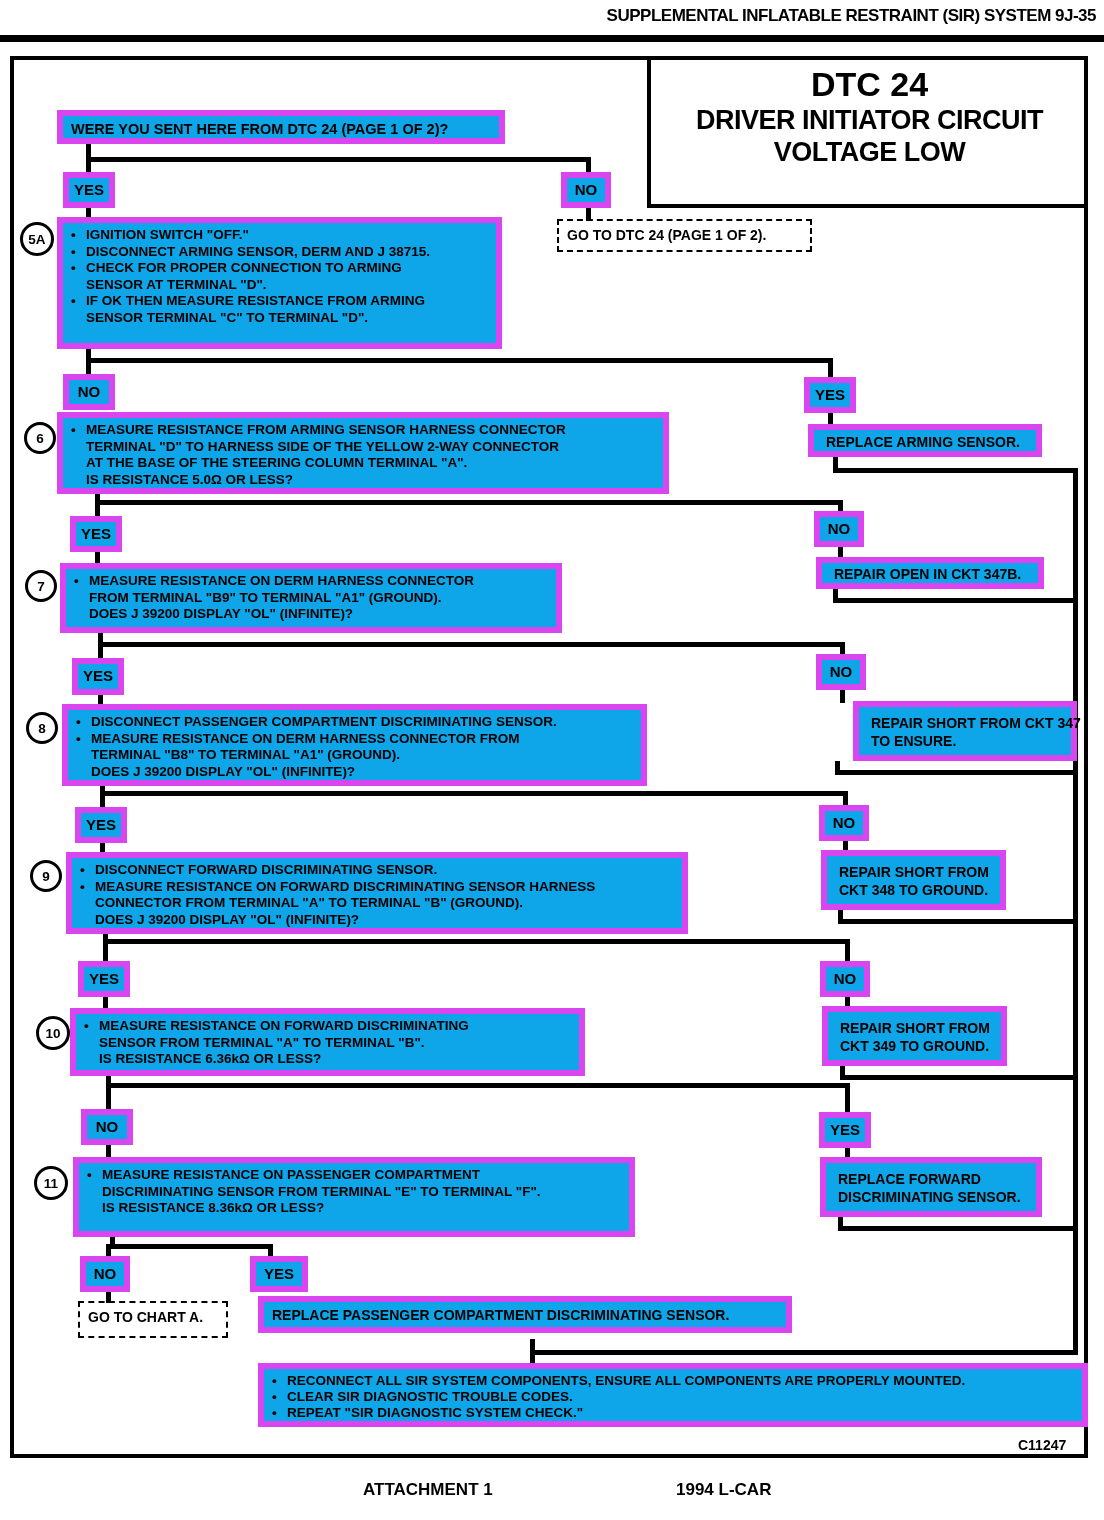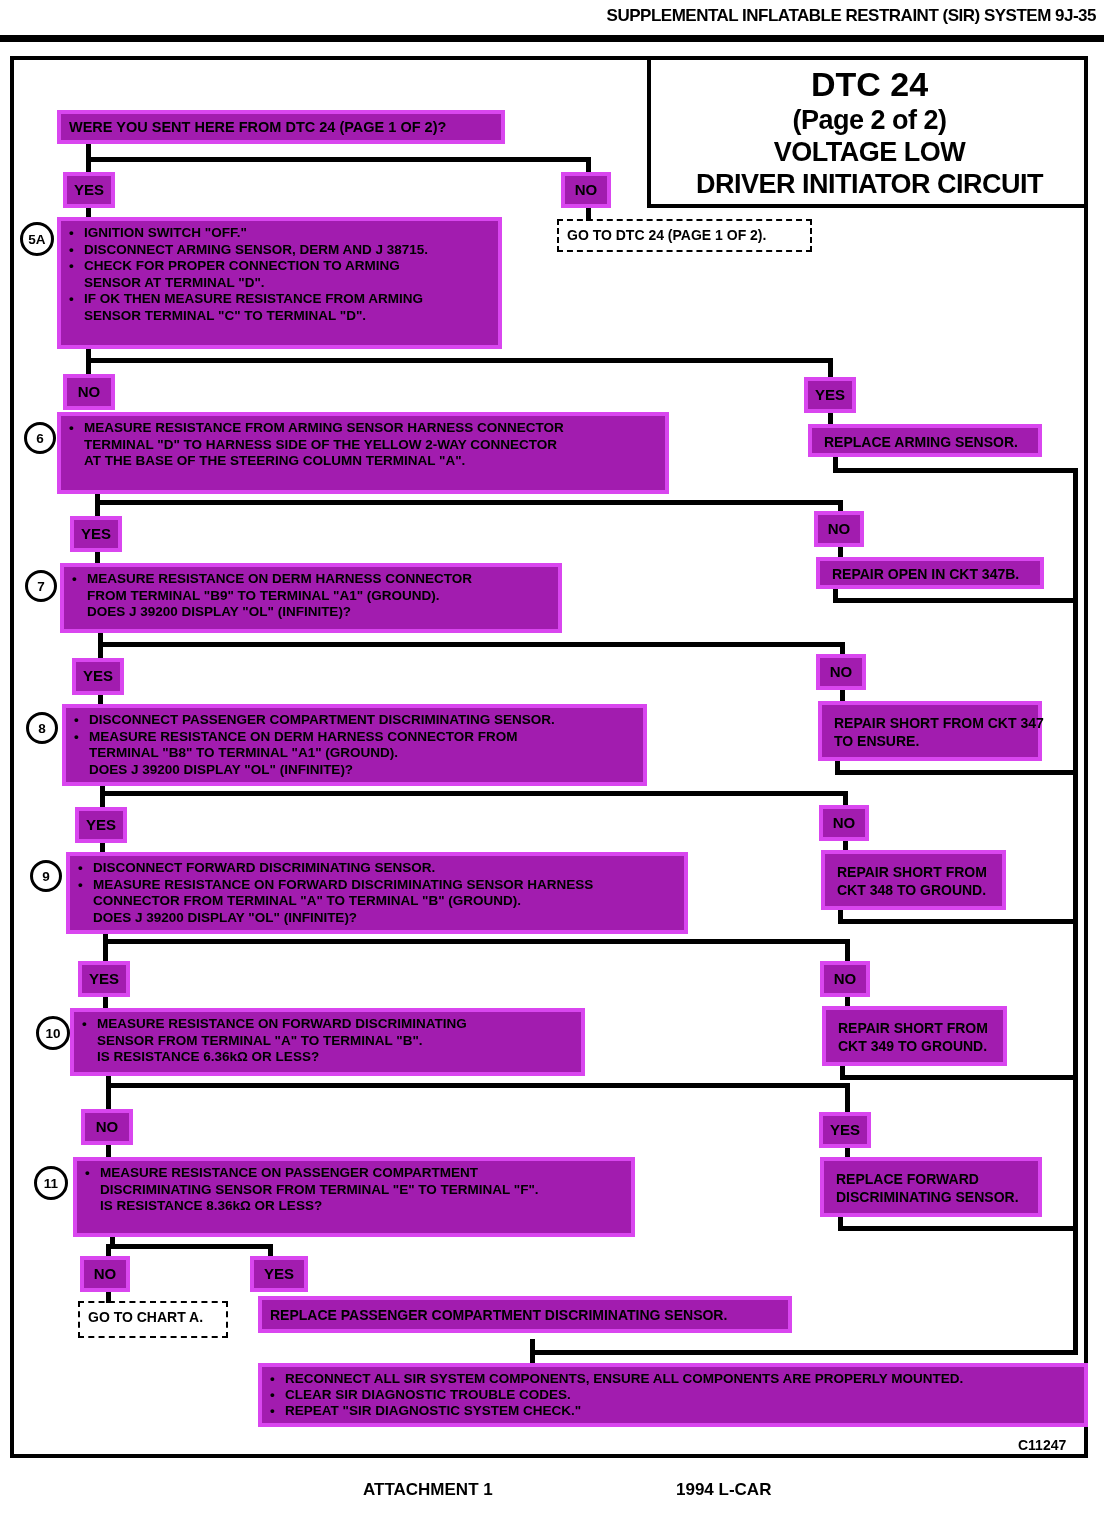--- a/index.html
+++ b/index.html
@@ -6,21 +6,21 @@
   #page{position:relative;width:1104px;height:1520px;background:#fff;overflow:hidden;
         font-family:"Liberation Sans",sans-serif;font-weight:bold;color:#000;}
   .hdr{position:absolute;top:6px;right:8px;font-size:17px;letter-spacing:-0.5px;}
   .rule{position:absolute;left:0;top:35px;width:1104px;height:7px;background:#000;}
   .outer{position:absolute;left:10px;top:56px;width:1078px;height:1402px;border:4px solid #000;box-sizing:border-box;}
   .titleblock{position:absolute;left:647px;top:56px;width:441px;height:152px;box-sizing:border-box;
               border-left:4px solid #000;border-bottom:4px solid #000;text-align:center;padding-top:8px;}
   .t1{font-size:34px;line-height:40px;}
   .t2{font-size:27px;line-height:32px;letter-spacing:-0.5px;}
   .ln{position:absolute;background:#000;}
-  .bx{position:absolute;border:4px solid #d946ef;background:#a21caf;box-sizing:border-box;
+  .bx{position:absolute;border:6px solid #d946ef;background:#0ea5e9;box-sizing:border-box;
       font-size:13.5px;line-height:16.5px;}
   .yn{display:flex;align-items:center;justify-content:center;font-size:15px;}
   .step{padding:4px 6px 4px 8px;}
   .rbox{padding:6px 8px 4px 12px;font-size:14px;line-height:18px;display:flex;flex-direction:column;justify-content:center;}
   .dash{border:2px dashed #000;padding:6px 8px;font-size:14px;display:flex;align-items:flex-start;}
   .crc{position:absolute;border:3px solid #000;border-radius:50%;background:#fff;box-sizing:border-box;
        display:flex;align-items:center;justify-content:center;font-size:13.5px;}
   .row{display:flex;}
   .blt{flex:0 0 15px;width:15px;}
   .txt{flex:1;}
@@ -32,23 +32,22 @@
 <body>
 
 <div id="page">
 
   <div class="hdr">SUPPLEMENTAL INFLATABLE RESTRAINT (SIR) SYSTEM 9J-35</div>
   <div class="rule"></div>
   <div class="outer"></div>
 
   <div class="titleblock">
     <div class="t1">DTC 24</div>
-    <div class="t2">(Page 2 of 2)</div>
+    <div class="t2">DRIVER INITIATOR CIRCUIT</div>
     <div class="t2">VOLTAGE LOW</div>
-    <div class="t2">DRIVER INITIATOR CIRCUIT</div>
   </div>
 
   <div class="ln" style="left:86px;top:144px;width:5px;height:16px"></div>
   <div class="ln" style="left:86px;top:157px;width:505px;height:5px"></div>
   <div class="ln" style="left:86px;top:162px;width:5px;height:12px"></div>
   <div class="ln" style="left:586px;top:162px;width:5px;height:12px"></div>
   <div class="ln" style="left:586px;top:208px;width:5px;height:13px"></div>
   <div class="ln" style="left:86px;top:208px;width:5px;height:11px"></div>
   <div class="ln" style="left:86px;top:349px;width:5px;height:14px"></div>
   <div class="ln" style="left:86px;top:358px;width:747px;height:5px"></div>
@@ -168,20 +167,24 @@
         <span class="txt">MEASURE RESISTANCE FROM ARMING SENSOR HARNESS CONNECTOR</span>
       </div>
       <div class="row">
         <span class="blt"></span>
         <span class="txt">TERMINAL "D" TO HARNESS SIDE OF THE YELLOW 2-WAY CONNECTOR</span>
       </div>
       <div class="row">
         <span class="blt"></span>
         <span class="txt">AT THE BASE OF THE STEERING COLUMN  TERMINAL "A".</span>
       </div>
+      <div class="row">
+        <span class="blt"></span>
+        <span class="txt">IS RESISTANCE 5.0Ω OR LESS?</span>
+      </div>
     </div>
 
   <div class="bx yn" style="left:70px;top:516px;width:52px;height:36px">
       <span>YES</span>
     </div>
   <div class="bx yn" style="left:814px;top:511px;width:50px;height:36px">
       <span>NO</span>
     </div>
   <div class="bx rbox" style="left:816px;top:557px;width:228px;height:32px">
       <span>REPAIR OPEN IN CKT 347B.</span>
@@ -204,21 +207,21 @@
         <span class="txt">DOES J 39200 DISPLAY "OL" (INFINITE)?</span>
       </div>
     </div>
 
   <div class="bx yn" style="left:72px;top:658px;width:52px;height:37px">
       <span>YES</span>
     </div>
   <div class="bx yn" style="left:816px;top:654px;width:50px;height:36px">
       <span>NO</span>
     </div>
-  <div class="bx rbox" style="left:818px;top:701px;width:224px;height:60px">
+  <div class="bx rbox" style="left:853px;top:701px;width:224px;height:60px">
       <div class="ln-plain">REPAIR SHORT FROM CKT 347</div>
       <div class="ln-plain">TO ENSURE.</div>
     </div>
 
   <div class="crc" style="left:26px;top:712px;width:32px;height:32px">
       <span>8</span>
     </div>
   <div class="bx step" style="left:62px;top:704px;width:585px;height:82px">
       <div class="row">
         <span class="blt">•</span>

